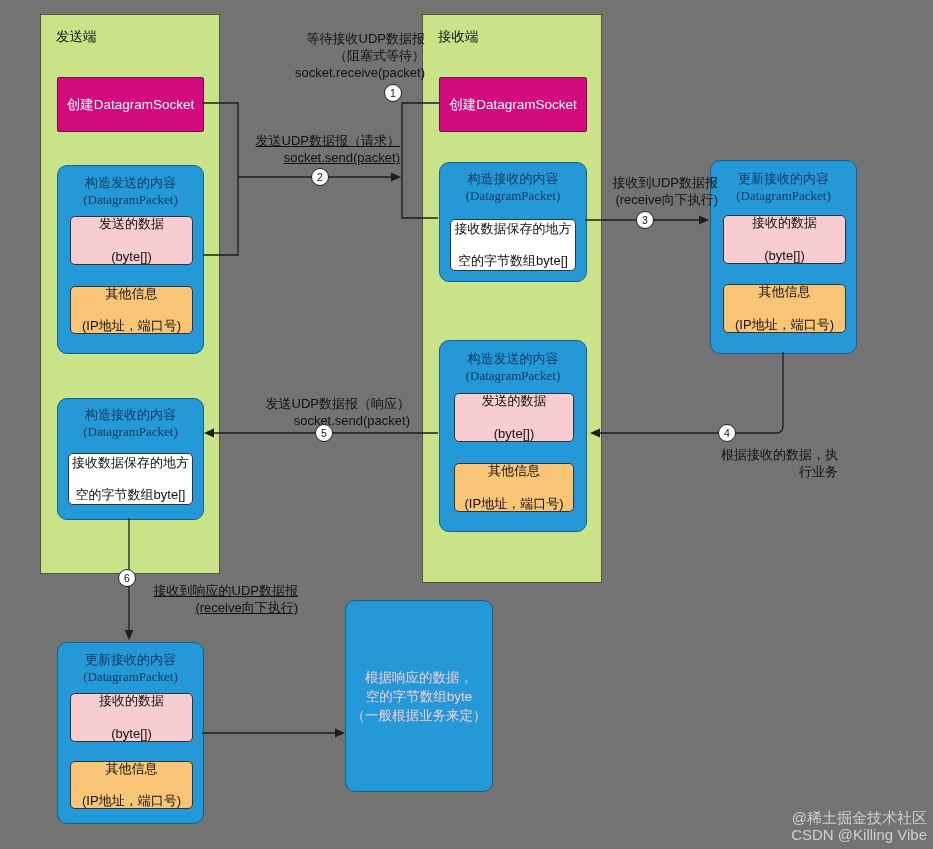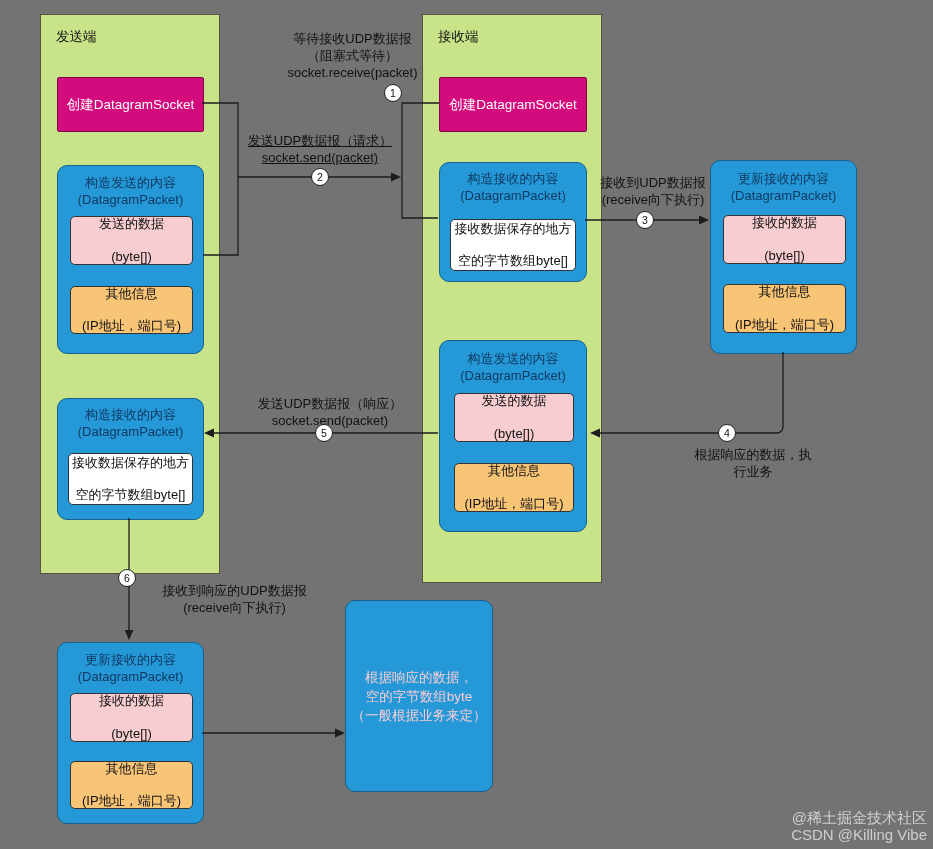--- a/index.html
+++ b/index.html
@@ -9,34 +9,34 @@
   .panel{position:absolute;background:var(--c-panel,#c9e388);border:1px solid #55553f;}
   .panel-title{position:absolute;left:15px;top:13px;font-size:13.5px;color:#111;}
 
   .socket-box{position:absolute;background:var(--c-socket,#d40b7c);border:1px solid #7e0a4c;
     border-radius:2px;display:flex;align-items:center;justify-content:center;
     color:#fff;font-size:13.5px;}
 
   .packet-box{position:absolute;background:var(--c-packet,#2599d8);border:1px solid #17618d;
     border-radius:10px;}
   .packet-title{position:absolute;left:0;right:0;text-align:center;
-    color:#0f3a61;font-size:13px;line-height:17px;}
+    color:#0f3a61;font-size:13px;line-height:17px;font-family:Liberation Serif, serif;}
 
   .inner-box{position:absolute;border:1px solid #333;border-radius:5px;
     display:flex;flex-direction:column;align-items:center;justify-content:center;
     font-size:13px;line-height:16.5px;color:#111;text-align:center;gap:16px;}
   .inner-pink{background:var(--c-data,#f8cdd2);}
   .inner-orange{background:var(--c-other,#f8c476);}
   .inner-white{background:#ffffff;border-width:1.5px;}
 
   .business-box{position:absolute;background:var(--c-packet,#2599d8);border:1px solid #17618d;
     border-radius:10px;display:flex;flex-direction:column;align-items:center;justify-content:center;
     color:#f6ccd4;font-size:13.5px;line-height:19px;text-align:center;}
 
-  .step-label{position:absolute;text-align:center;font-size:13px;line-height:17px;color:#111;}
+  .step-label{position:absolute;text-align:right;font-size:13px;line-height:17px;color:#111;}
 
   .badge{position:absolute;width:16px;height:16px;border:1px solid #222;border-radius:50%;
     background:#fff;font-size:10.5px;line-height:16px;text-align:center;color:#111;z-index:6;}
 
   .lines{position:absolute;left:0;top:0;z-index:5;pointer-events:none;}
 
   .watermark{position:absolute;right:6px;bottom:6px;text-align:right;color:#cfcfcf;
     font-size:15px;line-height:17px;z-index:7;margin-left:36px;}
 </style>
 </head>
@@ -155,28 +155,28 @@
   </div>
   <div class="step-label" style="left:240px;top:132px;width:160px;text-decoration:underline;">
     <div>发送UDP数据报（请求）</div>
     <div>socket.send(packet)</div>
   </div>
   <div class="step-label" style="left:588px;top:174px;width:130px;">
     <div>接收到UDP数据报</div>
     <div>(receive向下执行)</div>
   </div>
   <div class="step-label" style="left:668px;top:446px;width:170px;">
-    <div>根据响应的数据，执</div>
+    <div>根据接收的数据，执</div>
     <div>行业务</div>
   </div>
   <div class="step-label" style="left:250px;top:395px;width:160px;">
     <div>发送UDP数据报（响应）</div>
     <div>socket.send(packet)</div>
   </div>
-  <div class="step-label" style="left:152px;top:582px;width:165px;">
+  <div class="step-label" style="left:133px;top:582px;width:165px;text-decoration:underline;">
     <div>接收到响应的UDP数据报</div>
     <div>(receive向下执行)</div>
   </div>
 
   <svg class="lines" width="933" height="849" viewBox="0 0 933 849">
     <g stroke="#1c1c1c" stroke-width="1.3" fill="none">
       <path d="M202,103 H238 V255 H203"></path>
       <path d="M238,177 H392"></path>
       <path d="M439,103 H402 V218 H438"></path>
       <path d="M585,220 H700"></path>

